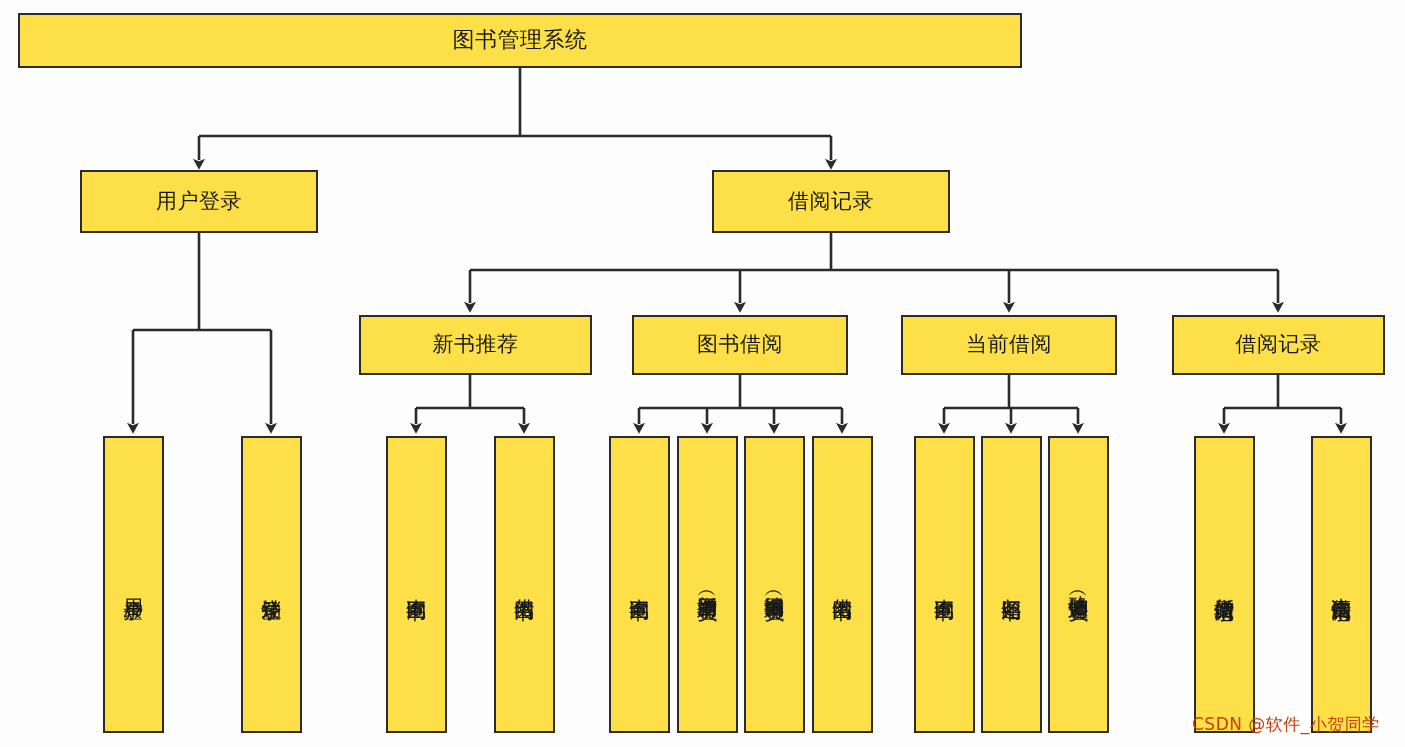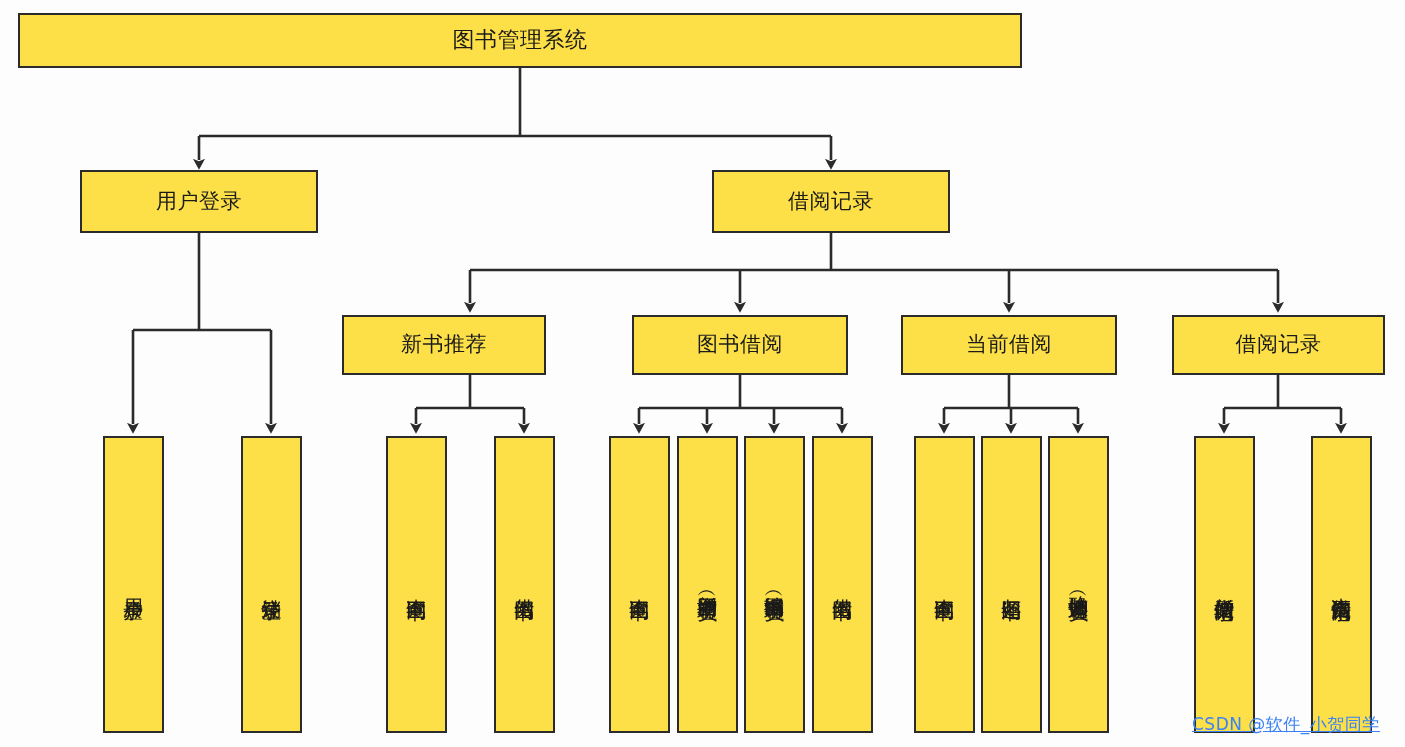--- a/index.html
+++ b/index.html
@@ -53,24 +53,23 @@
     font-size: 20px;
     letter-spacing: 1px;
     max-height: 280px;
   }
   .node.root .label { font-size: 22px; }
   .watermark {
     position: absolute;
     left: 1192px;
     top: 713px;
     font-size: 17px;
-    color: #3b82f6;
+    color: #c2410c;
     white-space: nowrap;
     letter-spacing: 0.5px;
-    text-decoration: underline;
   }
 </style>
 </head>
 <body>
 
 <div id="diagram-root">
 
   <svg class="edges" viewBox="0 0 1405 747">
     <defs>
       <marker id="arrow" markerWidth="11" markerHeight="12" refX="1.2" refY="6" orient="auto" markerUnits="userSpaceOnUse">
@@ -125,21 +124,21 @@
     <span class="label">图书管理系统</span>
   </div>
 
   <div class="node horizontal" style="left:80px; top:170px; width:238px; height:63px;">
     <span class="label">用户登录</span>
   </div>
   <div class="node horizontal" style="left:712px; top:170px; width:238px; height:63px;">
     <span class="label">借阅记录</span>
   </div>
 
-  <div class="node horizontal" style="left:342px; top:315px; width:204px; height:60px;">
+  <div class="node horizontal" style="left:359px; top:315px; width:233px; height:60px;">
     <span class="label">新书推荐</span>
   </div>
   <div class="node horizontal" style="left:632px; top:315px; width:216px; height:60px;">
     <span class="label">图书借阅</span>
   </div>
   <div class="node horizontal" style="left:901px; top:315px; width:216px; height:60px;">
     <span class="label">当前借阅</span>
   </div>
   <div class="node horizontal" style="left:1172px; top:315px; width:213px; height:60px;">
     <span class="label">借阅记录</span>

